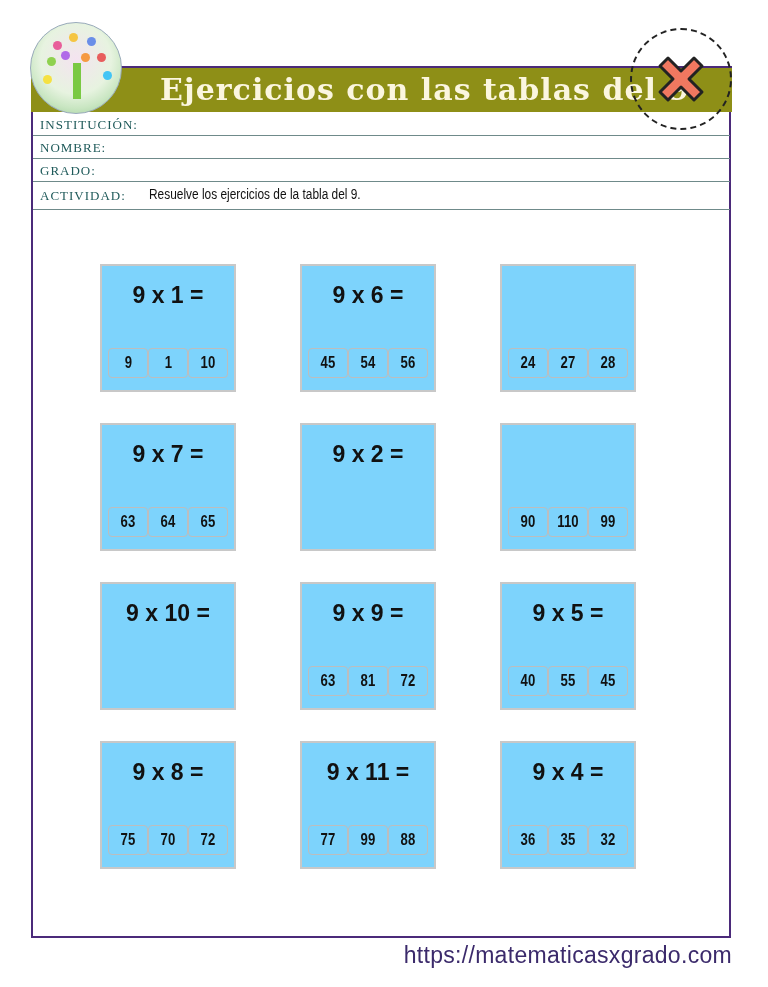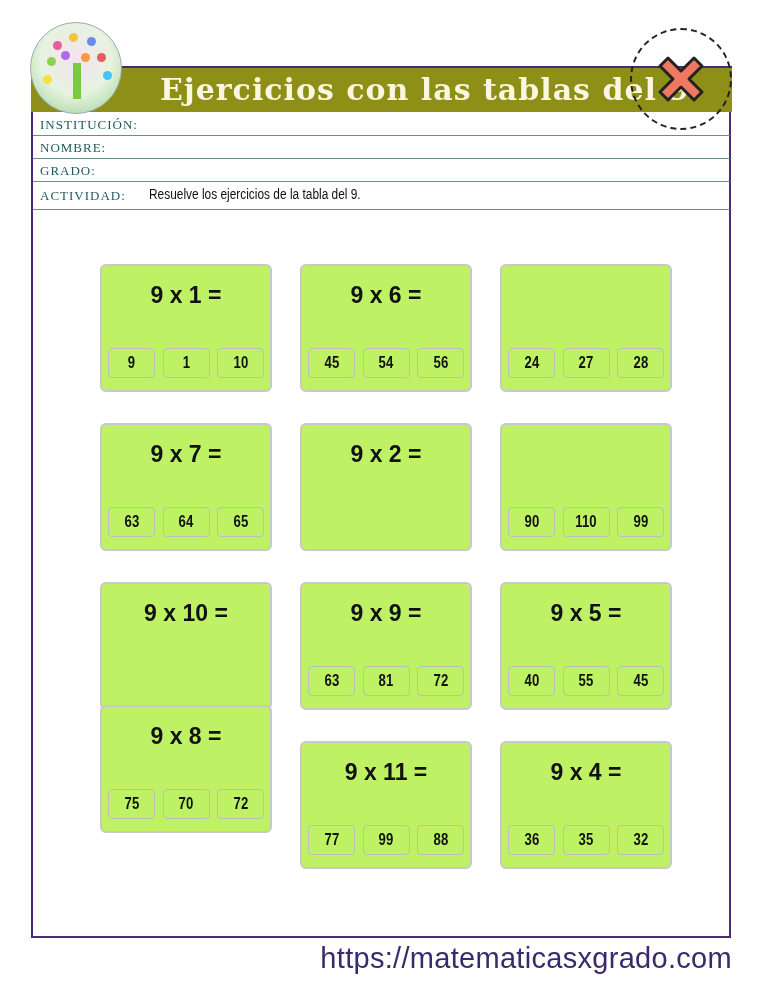--- a/index.html
+++ b/index.html
@@ -8,26 +8,26 @@
   .title-bar{position:absolute;left:31px;top:66px;width:701px;height:46px;background:#8e8f17;border-top:2px solid #4b2a7a;box-sizing:border-box;}
   .title-text{position:absolute;left:160px;top:70px;color:#fbf6df;font-family:"DejaVu Serif",serif;font-weight:bold;font-size:30px;letter-spacing:1px;line-height:40px;}
   .logo{position:absolute;left:30px;top:22px;width:92px;height:92px;border-radius:50%;background:radial-gradient(circle at 50% 40%,#f4e3f0 0%,#e7f3e0 50%,#c9e6c2 70%,#8ec48a 100%);border:1px solid #9ab;box-sizing:border-box;overflow:hidden;}
   .logo .trunk{position:absolute;left:42px;top:40px;width:8px;height:36px;background:#7ac943;}
   .logo .dot{position:absolute;width:9px;height:9px;border-radius:50%;}
   .close-wrap{position:absolute;left:630px;top:28px;width:102px;height:102px;border:2px dashed #222;border-radius:50%;box-sizing:border-box;}
   .close-wrap svg{position:absolute;left:18px;top:18px;}
   .field{position:absolute;left:33px;width:697px;height:22px;border-bottom:1.5px solid #6f8a8a;box-sizing:border-box;}
   .field .lbl{position:absolute;left:7px;top:3px;font-family:"Liberation Serif",serif;font-size:13px;color:#1f5a5a;letter-spacing:1px;}
   .field .val{position:absolute;left:116px;top:1px;font-family:"Liberation Sans",sans-serif;font-size:14px;color:#111;transform:scaleX(0.85);transform-origin:left;}
-  .card{position:absolute;width:172px;height:128px;border:2px solid #c8c8c8;border-radius:6px;box-sizing:border-box;background:#bef264;}
+  .card{position:absolute;width:136px;height:128px;border:2px solid #c8c8c8;border-radius:0;box-sizing:border-box;background:#7dd3fc;}
   .card .eq{position:absolute;left:0;right:0;top:16px;text-align:center;font-size:23px;font-weight:bold;color:#111;}
   .opts{position:absolute;left:6px;right:6px;top:82px;display:flex;justify-content:space-between;}
   .opt{width:47px;height:30px;border:1.5px solid #bdbdbd;border-radius:4px;box-sizing:border-box;display:flex;align-items:center;justify-content:center;font-size:16px;font-weight:bold;color:#111;}
   .opt span{display:inline-block;transform:scaleX(0.82);}
-  .url{position:absolute;right:36px;top:942px;font-size:29px;color:#3b2a6b;letter-spacing:0.3px;}
+  .url{position:absolute;right:36px;top:942px;font-size:23px;color:#3b2a6b;letter-spacing:0.3px;}
 </style>
 </head>
 <body>
 
 <div class="frame"></div>
 <div class="title-bar"></div>
 <div class="title-text">Ejercicios con las tablas del 9</div>
 
 <div class="logo">
   <div class="trunk"></div>
@@ -163,21 +163,21 @@
       </div>
     <div class="opt">
         <span>55</span>
       </div>
     <div class="opt">
         <span>45</span>
       </div>
   </div>
 </div>
 
-<div class="card" style="left:100px;top:705px">
+<div class="card" style="left:100px;top:741px">
   <div class="eq">9 x 8 =</div>
   <div class="opts">
     <div class="opt">
         <span>75</span>
       </div>
     <div class="opt">
         <span>70</span>
       </div>
     <div class="opt">
         <span>72</span>

